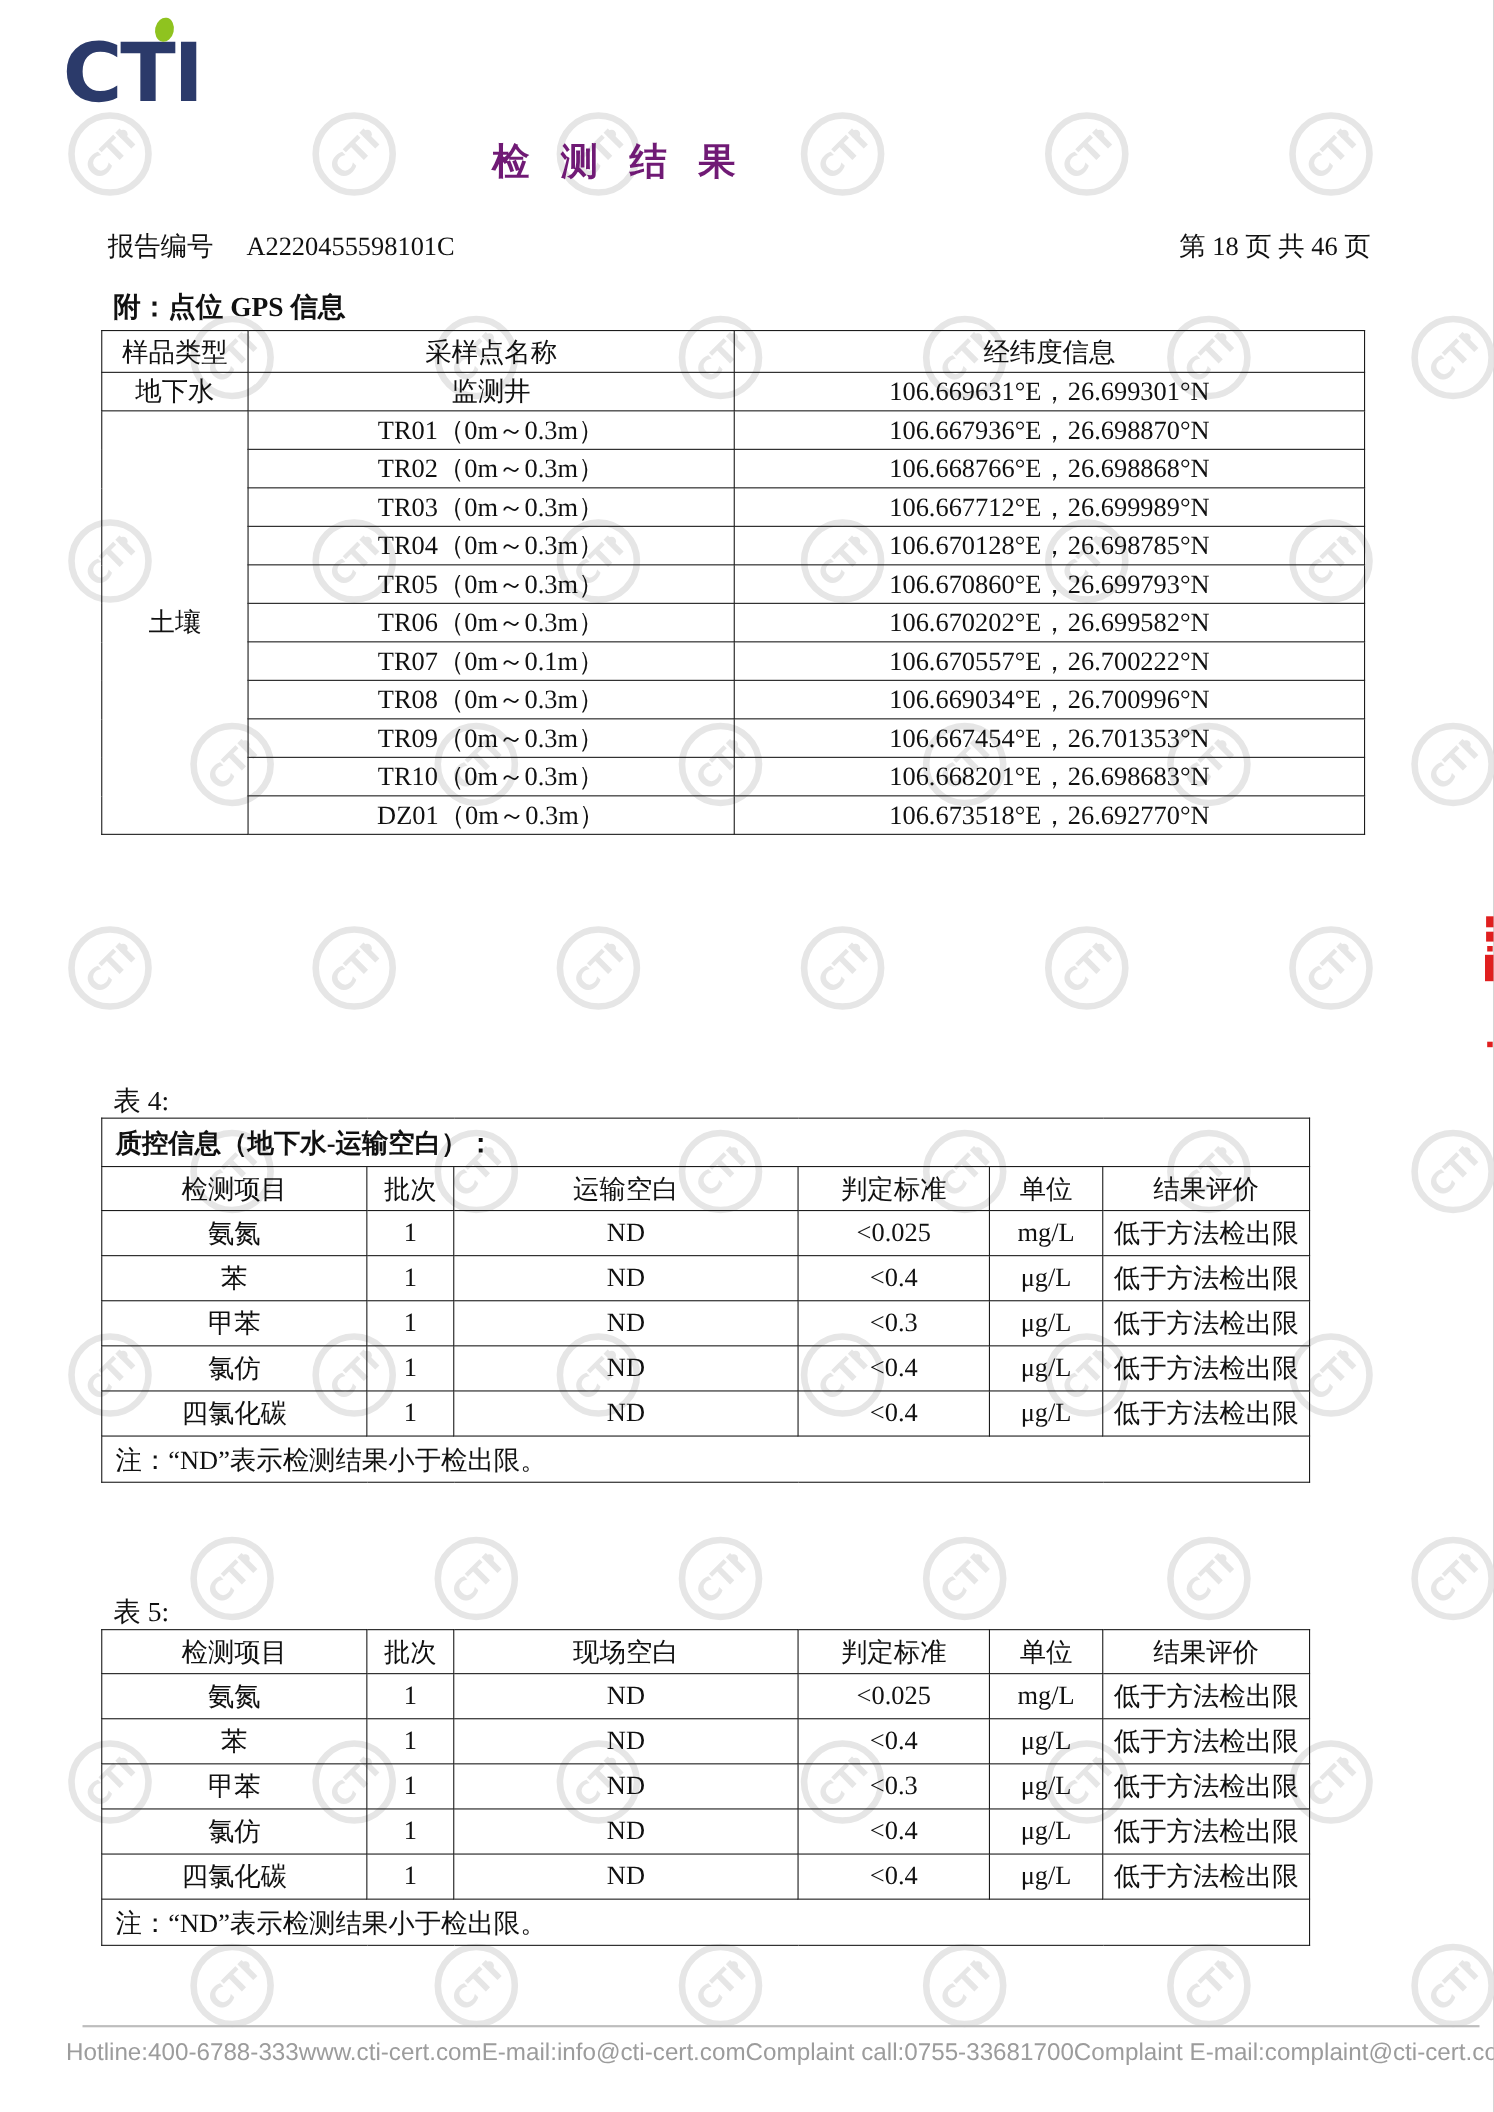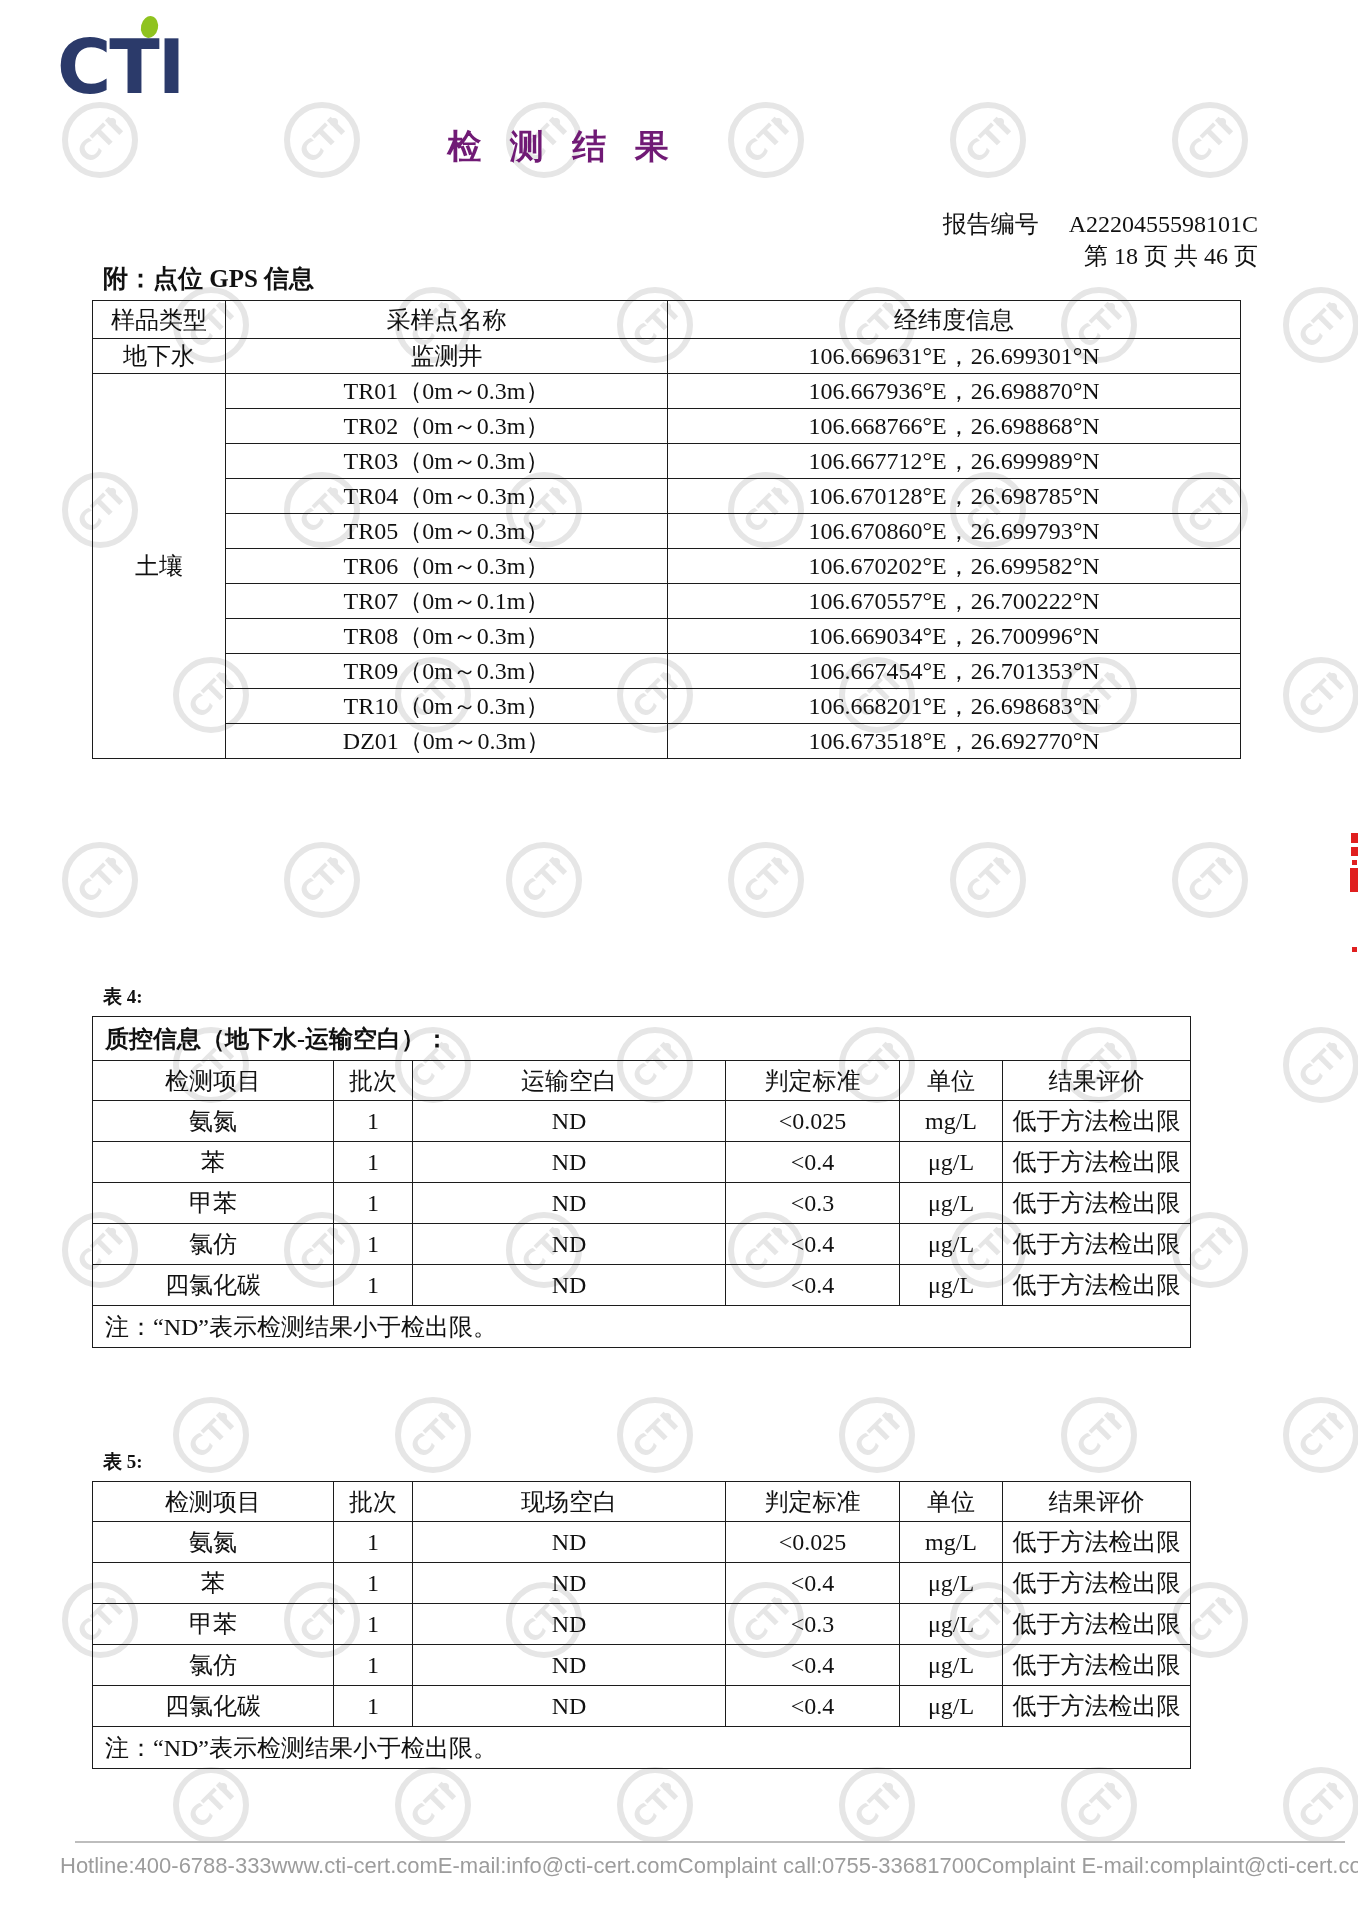--- a/index.html
+++ b/index.html
@@ -37,29 +37,28 @@
   }
   
   .doc-title{
     position:absolute;left:0;top:124px;width:1126px;
     text-align:center;
     font-size:34px;font-weight:600;letter-spacing:10px;
     color:#701a75;
   }
   
   .report-row{
-    position:absolute;left:110px;top:208px;width:1148px;
+    position:absolute;left:98px;top:208px;width:1148px;
     display:flex;justify-content:space-between;align-items:flex-end;
     font-size:24px;
-    flex-direction:column;
   }
   .report-left{display:flex;gap:30px;align-items:baseline;}
   
   .gps-heading{position:absolute;left:103px;top:262px;font-size:25px;font-weight:bold;}
-  .tbl-label{position:absolute;left:103px;font-size:19px;font-weight:bold;text-align:right;}
+  .tbl-label{position:absolute;left:103px;font-size:25px;font-weight:normal;text-align:right;}
   .t4-label{top:984px;}
   .t5-label{top:1449px;}
   
   table{border-collapse:collapse;table-layout:fixed;position:absolute;background:transparent;}
   td,th{
     border:1px solid #1c1c1c;
     font-size:24px;font-weight:normal;
     text-align:center;vertical-align:middle;
     padding:0;overflow:hidden;white-space:nowrap;
   }

